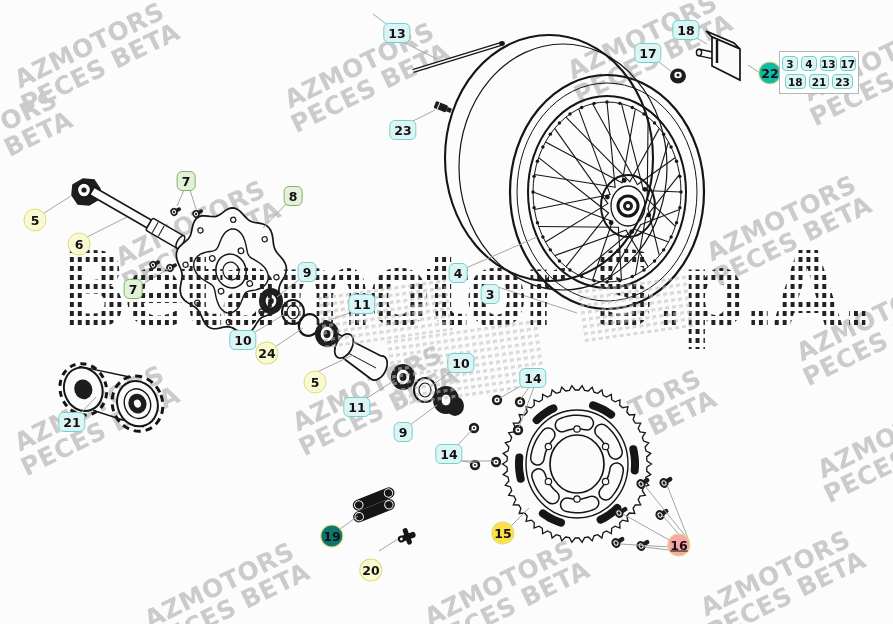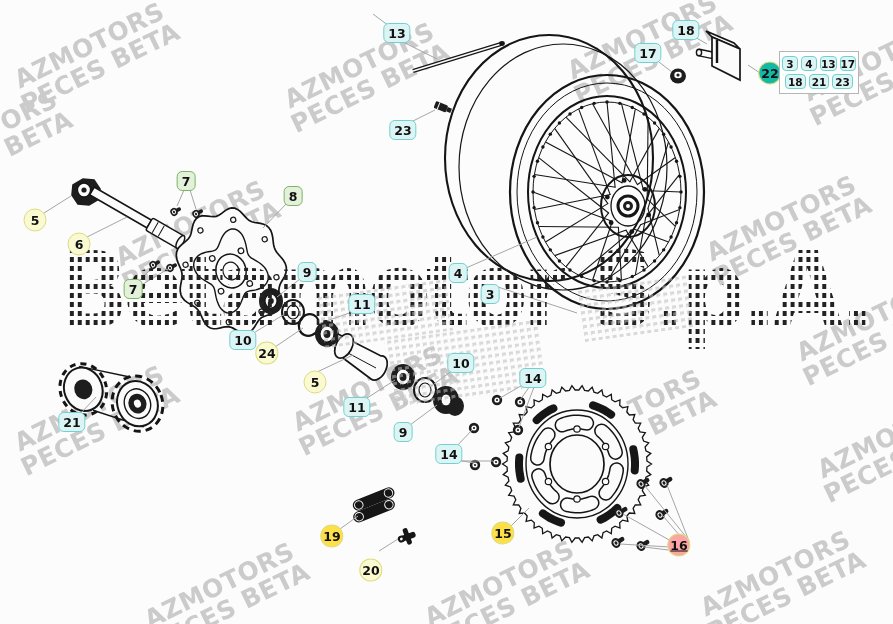--- a/index.html
+++ b/index.html
@@ -491,21 +491,21 @@
       <div class="badge circle" style="left: 267px; top: 353px; background: rgb(250, 250, 210); border-color: rgb(223, 220, 126); text-align: center;">24</div>
       <div class="badge circle" style="left: 315px; top: 382px; background: rgb(250, 250, 210); border-color: rgb(223, 220, 126);">5</div>
       <div class="badge rect" style="left: 357px; top: 407px; background: rgb(220, 245, 244); border-color: rgb(111, 209, 209);">11</div>
       <div class="badge rect" style="left: 403px; top: 432px; background: rgb(220, 245, 244); border-color: rgb(111, 209, 209);">9</div>
       <div class="badge rect" style="left: 458px; top: 273px; background: rgb(220, 245, 244); border-color: rgb(111, 209, 209);">4</div>
       <div class="badge rect" style="left: 490px; top: 294px; background: rgb(220, 245, 244); border-color: rgb(111, 209, 209);">3</div>
       <div class="badge rect" style="left: 461px; top: 363px; background: rgb(220, 245, 244); border-color: rgb(111, 209, 209);">10</div>
       <div class="badge rect" style="left: 533px; top: 378px; background: rgb(220, 245, 244); border-color: rgb(111, 209, 209);">14</div>
       <div class="badge rect" style="left: 449px; top: 454px; background: rgb(220, 245, 244); border-color: rgb(111, 209, 209);">14</div>
       <div class="badge rect" style="left: 72px; top: 422px; background: rgb(220, 245, 244); border-color: rgb(111, 209, 209);">21</div>
-      <div class="badge circle" style="left: 332px; top: 536px; background: #fde047; border-color: rgb(223, 220, 126);">19</div>
+      <div class="badge circle" style="left: 332px; top: 536px; background: #0f766e; border-color: rgb(223, 220, 126);">19</div>
       <div class="badge circle" style="left: 371px; top: 570px; background: rgb(250, 250, 210); border-color: rgb(223, 220, 126);">20</div>
       <div class="badge circle" style="left: 503px; top: 533px; background: #fde047; border-color: rgb(223, 220, 126);">15</div>
       <div class="badge circle" style="left: 679px; top: 545px; background: #fca5a5; border-color: rgb(223, 220, 126); text-decoration: underline;">16</div>
     </div>
 
   <div class="legend">
     <div class="legend-row" id="legend-row-0">
         <div class="mini">3</div>
         <div class="mini">4</div>
         <div class="mini">13</div>

